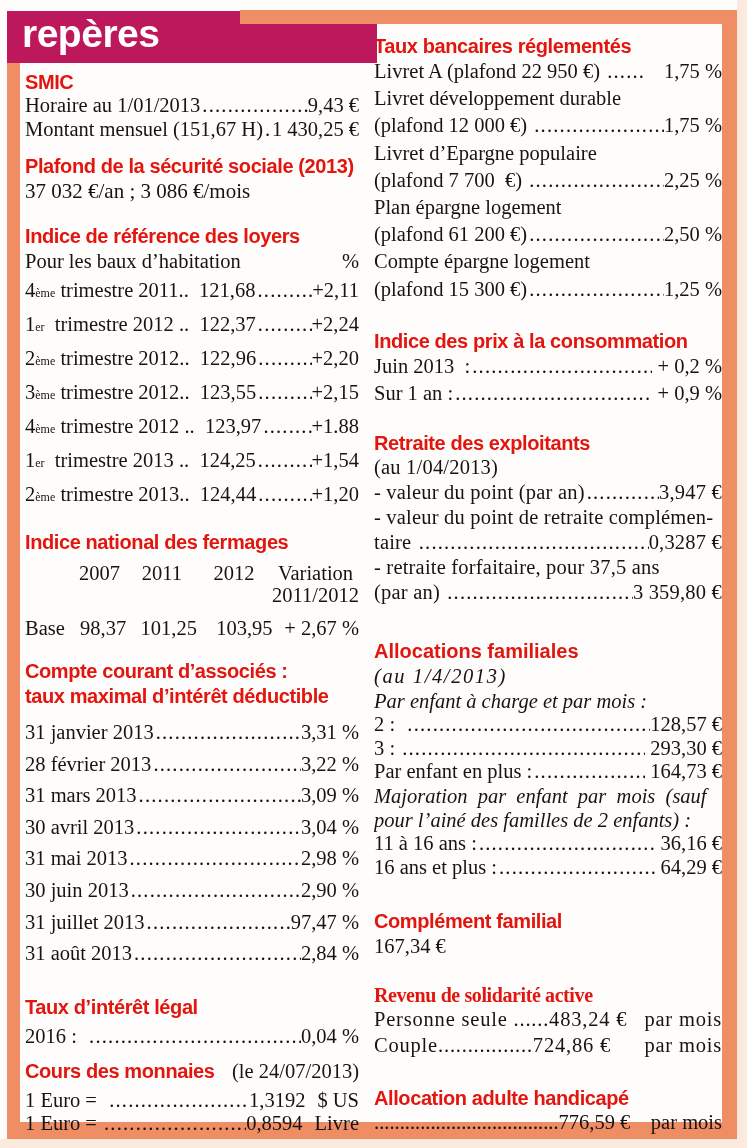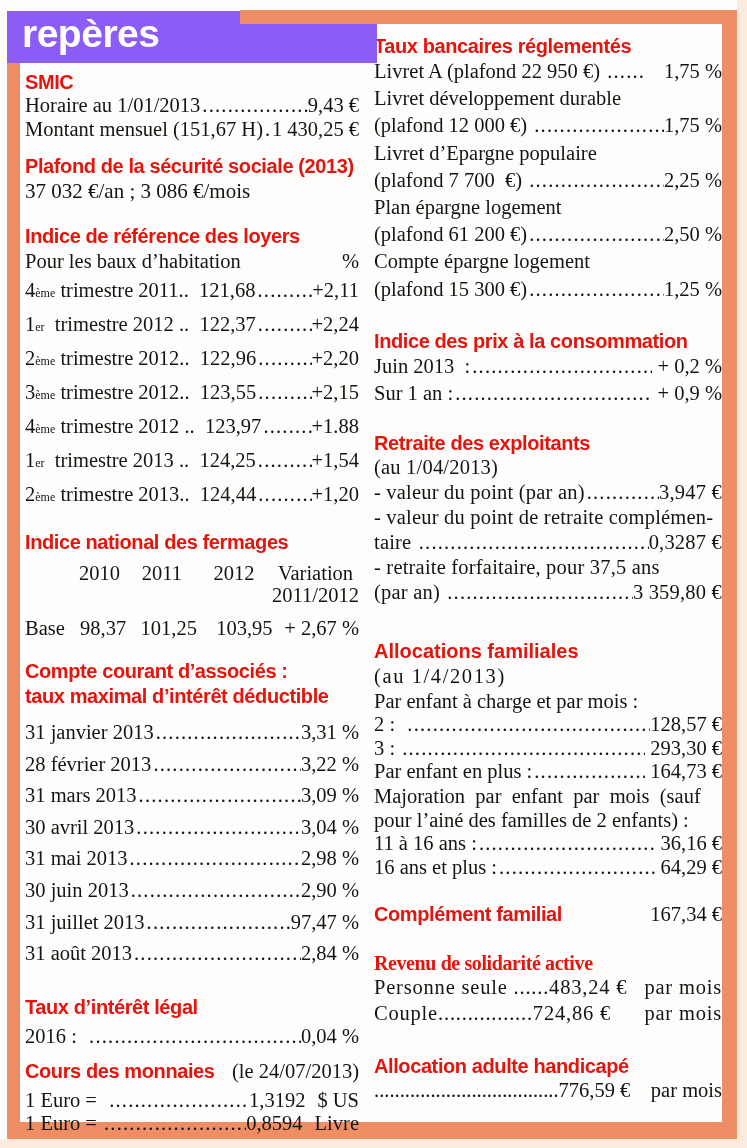--- a/index.html
+++ b/index.html
@@ -11,21 +11,21 @@
   }
   .frame { position: absolute; background: #ef8d64; }
   .frame-top    { left: 240px; top: 10px;  width: 482px; height: 14px; z-index: 2; }
   .frame-right  { left: 722px; top: 10px;  width: 15px;  height: 1129px; }
   .frame-bottom { left: 7px;   top: 1122px; width: 730px; height: 17px; }
   .frame-left   { left: 7px;   top: 63px;  width: 13px;  height: 1059px; }
   .bg-right  { position: absolute; left: 737px; top: 0; width: 10px; height: 1148px; background: #fbeadd; }
   .bg-bottom { position: absolute; left: 0; top: 1139px; width: 747px; height: 9px; background: #fbeadd; }
 
   .banner { position: absolute; left: 7px; top: 11px; width: 370px; height: 52px;
-    background: #8b5cf6; z-index: 1; display: flex; align-items: center; }
+    background: #be185d; z-index: 1; display: flex; align-items: center; }
   .banner .bt { font-family: "Liberation Sans", "DejaVu Sans", sans-serif; font-weight: bold;
     color: #fff; font-size: 39px; line-height: 1; padding: 0 0 7px 15px; letter-spacing: -0.5px; }
 
   .col { position: absolute; }
   .col-left  { left: 25px;  top: 63px; width: 334px; }
   .col-right { left: 374px; top: 26px; width: 348px; }
 
   .h { font-family: "Liberation Sans", "DejaVu Sans", sans-serif; font-weight: bold;
     color: #e2150f; font-size: 20px; letter-spacing: -0.4px; line-height: 24px; white-space: nowrap; }
   .t { font-size: 20.5px; }
@@ -64,24 +64,24 @@
   .cours-rows .row { line-height: 23px; }
 
   
   .tb-h { margin-top: 8px; }
   .tb .row, .tb .line { line-height: 27.2px; }
   .prix-h { margin-top: 26px; }
   .prix .row { line-height: 27px; }
   .ret-h { margin-top: 24px; }
   .ret .row, .ret .line { line-height: 25px; letter-spacing: 0.2px; }
   .alloc-h { margin-top: 34px; letter-spacing: 0; }
-  .alloc .line { line-height: 24px; }
+  .alloc .line { line-height: 24px; font-style: italic; }
   .alloc .row { line-height: 23.7px; }
   .alloc .note { line-height: 26px; }
-  .comp-row { margin-top: 22px; display: flex; align-items: baseline; line-height: 26px; }
+  .comp-row { margin-top: 30px; display: flex; align-items: baseline; line-height: 26px; flex-direction: column; }
   .rsa-h { margin-top: 24px; font-family: Liberation Serif, serif; }
   .rsa .row { line-height: 25.5px; letter-spacing: 0.8px; }
   .aah-h { margin-top: 28px; }
   .aah-row { line-height: 25px; }
 </style>
 </head>
 <body>
 
 <div class="page">
 
@@ -132,21 +132,21 @@
         <div class="row t"><span>4</span><sup>ème</sup><span> trimestre 2012 ..  123,97</span><span class="lead">........................</span><span class="val">+1.88</span></div>
         <div class="row t"><span>1</span><sup>er</sup><span>  trimestre 2013 ..  124,25</span><span class="lead">........................</span><span class="val">+1,54</span></div>
         <div class="row t"><span>2</span><sup>ème</sup><span> trimestre 2013..  124,44</span><span class="lead">........................</span><span class="val">+1,20</span></div>
       </div>
     </div>
 
     <div>
       <div class="h ferm-h">Indice national des fermages</div>
       <div class="ferm-row ferm-head t">
         <span class="fc0"></span>
-        <span class="fc1">2010</span>
+        <span class="fc1">2007</span>
         <span class="fc2">2011</span>
         <span class="fc3">2012</span>
         <span class="fc4"><span>Variation</span><br><span>2011/2012</span></span>
       </div>
       <div class="ferm-row ferm-data t">
         <span class="fc0">Base</span>
         <span class="fc1">98,37</span>
         <span class="fc2">101,25</span>
         <span class="fc3">103,95</span>
         <span class="fc4">+ 2,67 %</span>

